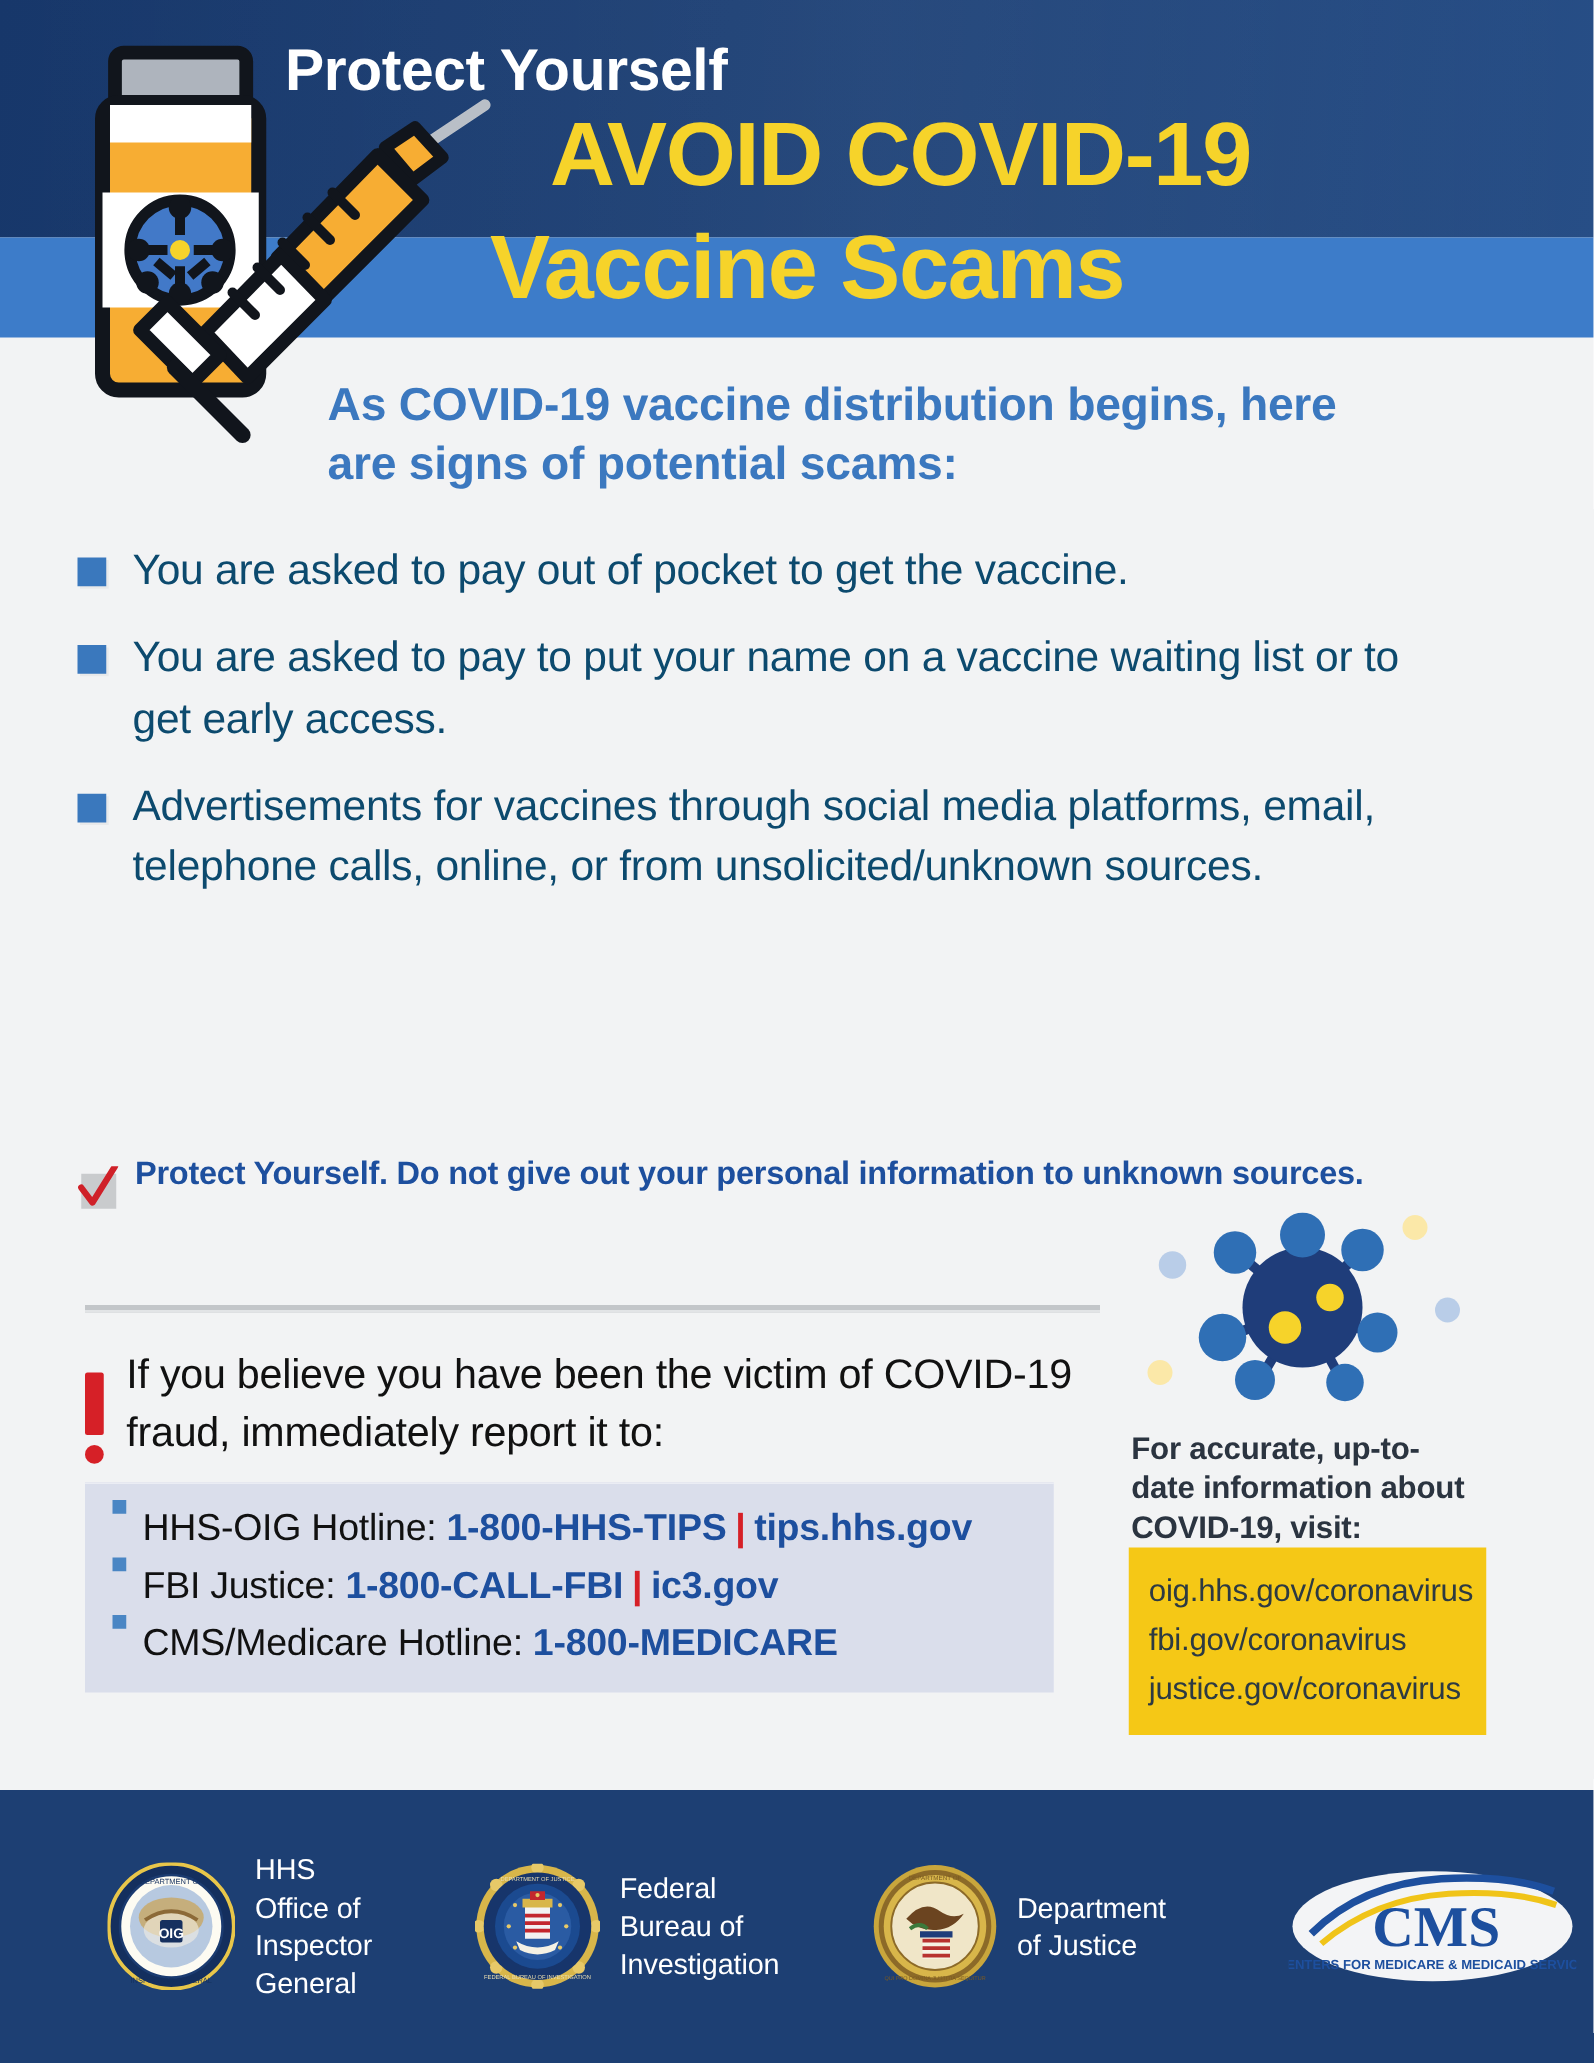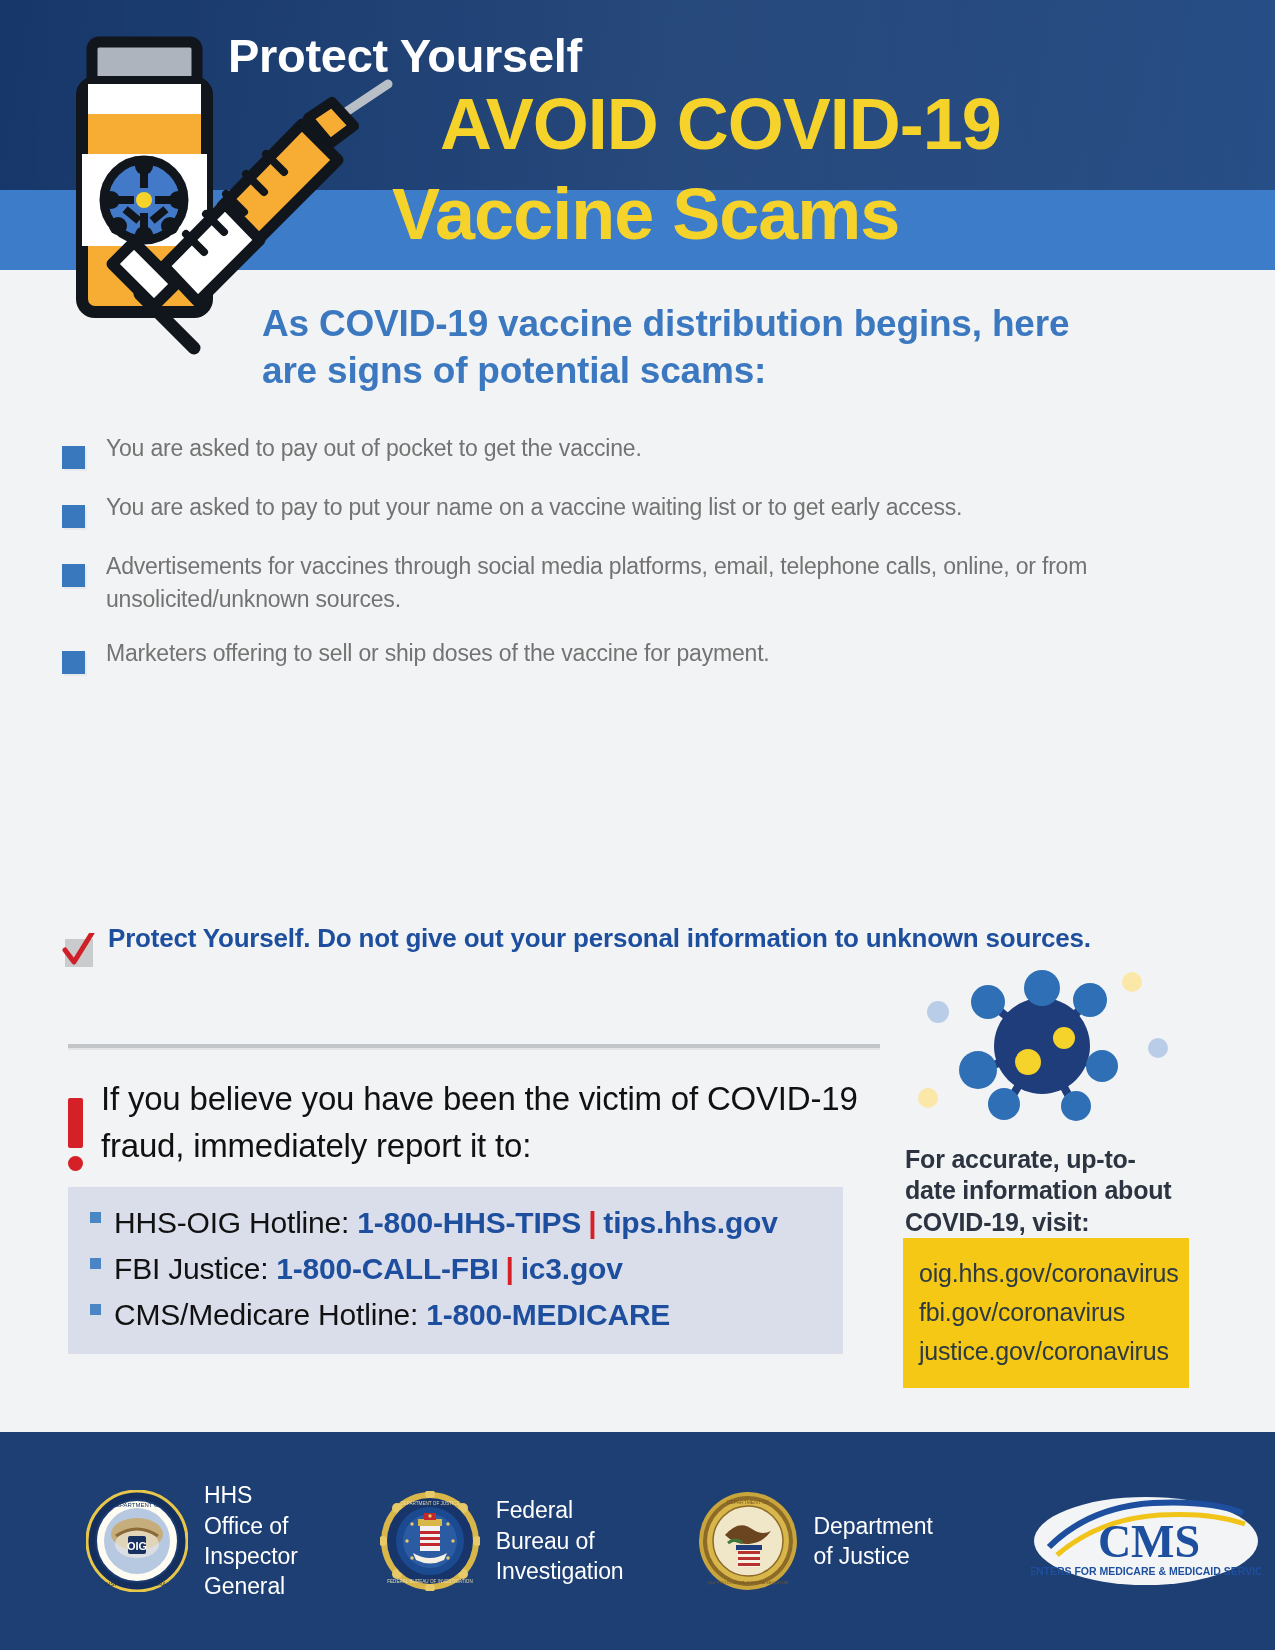--- a/index.html
+++ b/index.html
@@ -103,22 +103,22 @@
   }
   .bullet-sq {
     width: 23px; height: 23px;
     background: #3a78bd;
     flex: 0 0 23px;
     margin-top: 14px;
     margin-right: 21px;
     box-shadow: 2px 2px 0 0 rgba(0,0,0,0.04);
   }
   .bullet-txt {
-    font-size: 23px;
-    color: #737373;
+    font-size: 34px;
+    color: #0c4a6e;
     line-height: 1.42;
     letter-spacing: -0.2px;
     max-width: 1060px;
   }
 
   
   .check-callout {
     position: absolute;
     left: 62px; top: 920px;
     width: 1130px;
@@ -194,21 +194,21 @@
   .hotline-box {
     position: absolute;
     left: 68px; top: 1186px;
     width: 775px;
     padding: 20px 0 22px 0;
     background: #dadeeb;
     box-shadow: inset 0 1px 0 rgba(255,255,255,0.6);
   }
   .hotline-row {
     display: flex;
-    align-items: center;
+    align-items: flex-start;
     padding: 0 0 0 22px;
     margin-bottom: 12px;
     font-size: 30px;
     color: #111111;
     letter-spacing: -0.2px;
   }
   .hotline-row:last-child { margin-bottom: 0; }
   .hl-sq {
     width: 11px; height: 11px;
     background: #4a86c4;
@@ -356,24 +356,20 @@
       <div class="bullet-sq"></div>
       <div class="bullet-txt">You are asked to pay out of pocket to get the vaccine.</div>
     </div>
     <div class="bullet-row">
       <div class="bullet-sq"></div>
       <div class="bullet-txt">You are asked to pay to put your name on a vaccine waiting list or to get early access.</div>
     </div>
     <div class="bullet-row">
       <div class="bullet-sq"></div>
       <div class="bullet-txt">Advertisements for vaccines through social media platforms, email, telephone calls, online, or from unsolicited/unknown sources.</div>
-    </div>
-    <div class="bullet-row">
-      <div class="bullet-sq"></div>
-      <div class="bullet-txt">Marketers offering to sell or ship doses of the vaccine for payment.</div>
     </div>
   </div>
 
   <div class="check-callout">
     <div class="check-box">
       <div class="sq"></div>
       <svg width="34" height="34" viewBox="0 0 34 34" style="position:absolute;left:0;top:0;">
         <polyline points="3,17 12,29 30,0" fill="none" stroke="#cf2028" stroke-width="5" stroke-linecap="round" stroke-linejoin="round"></polyline>
       </svg>
     </div>

